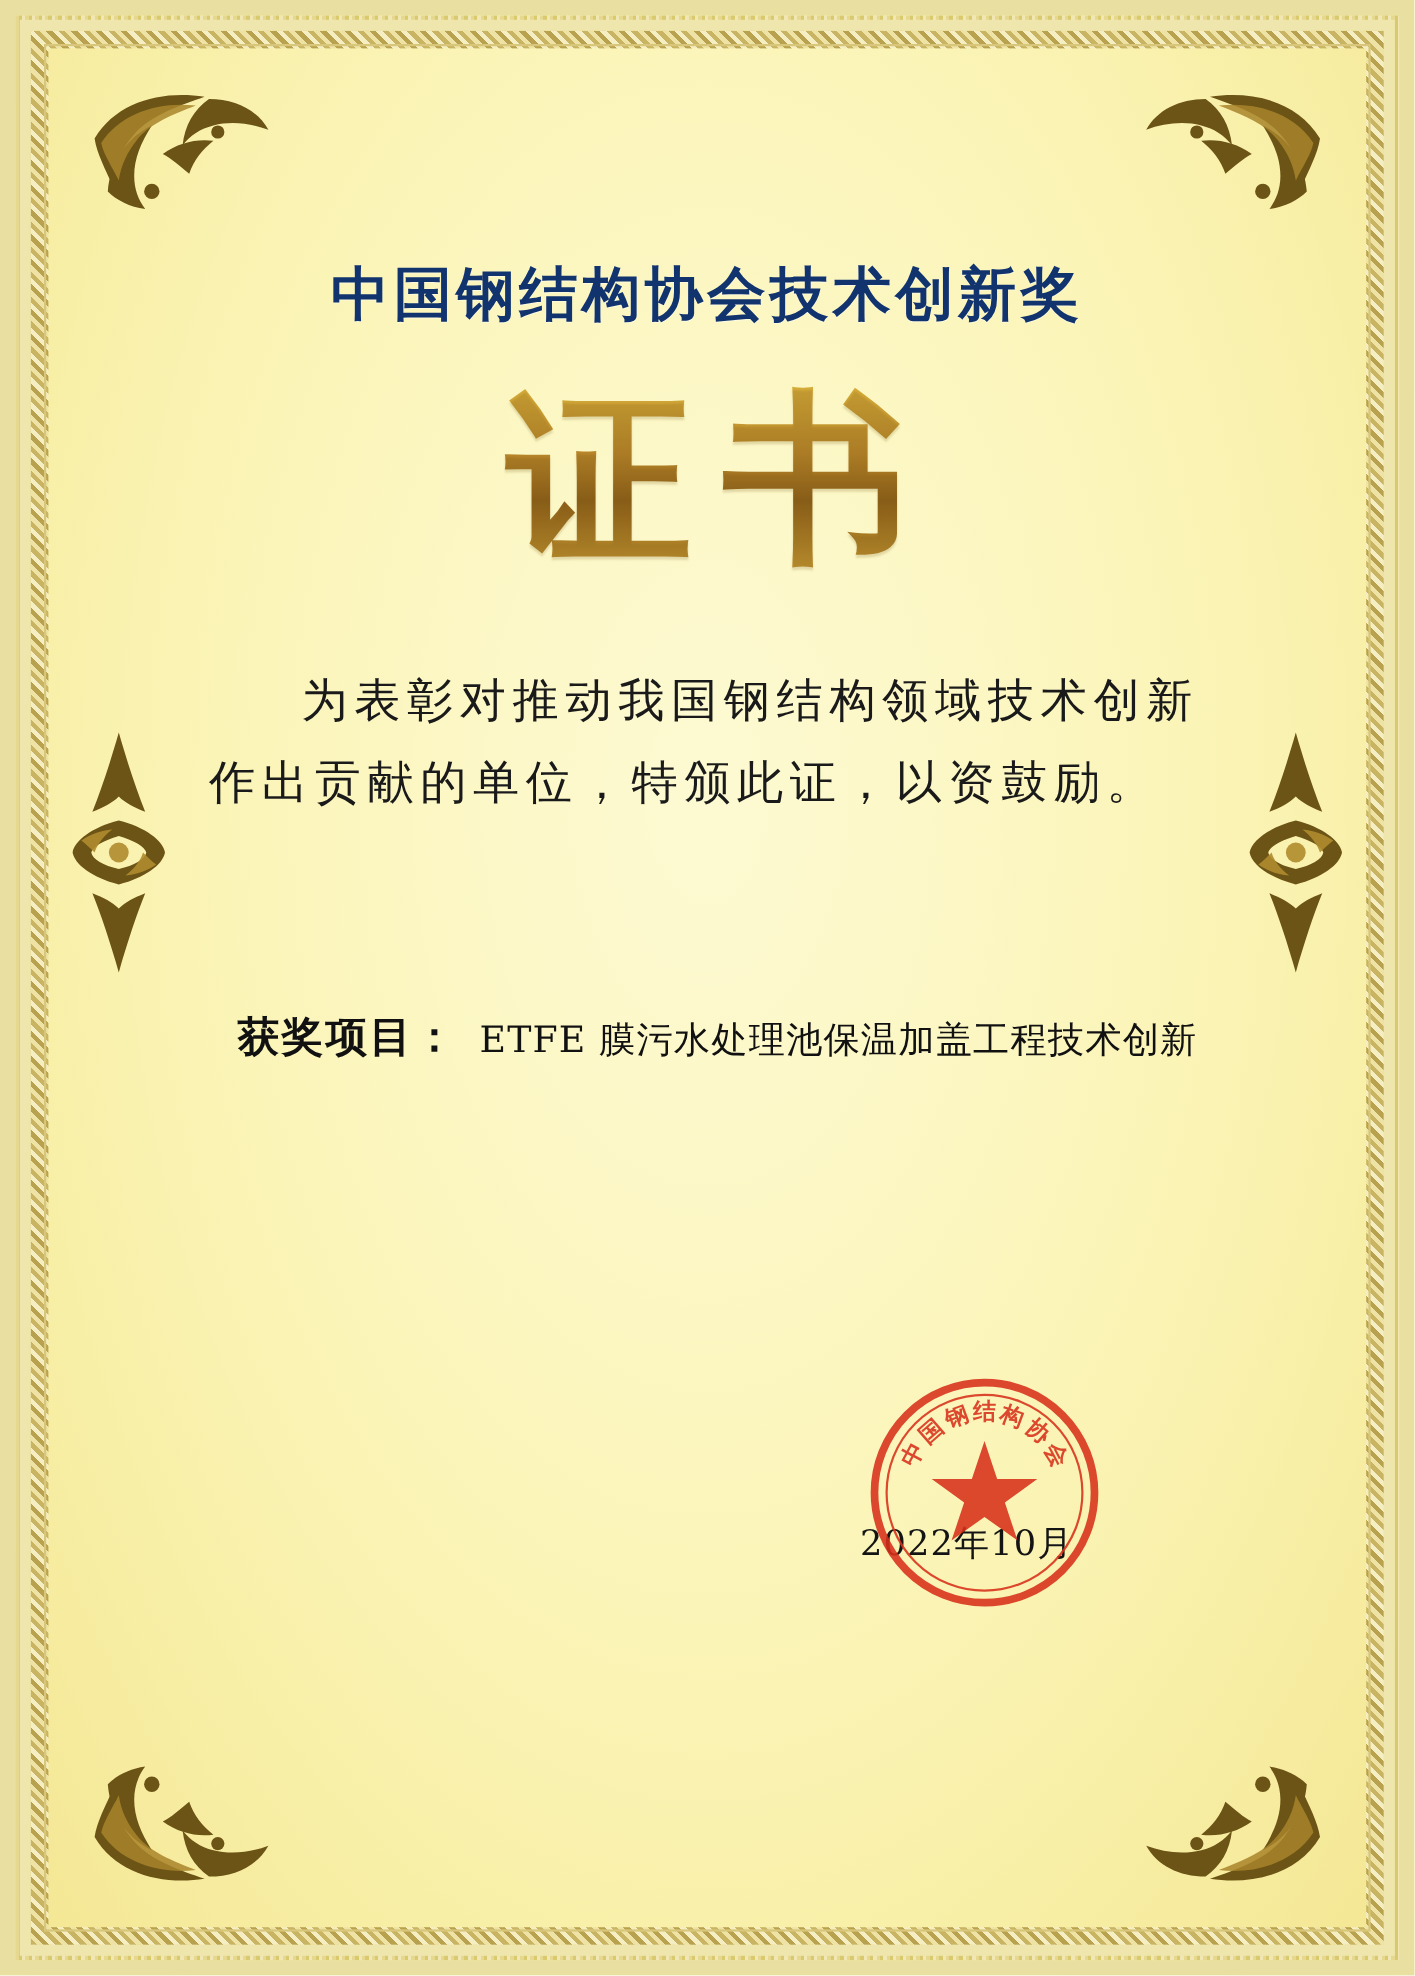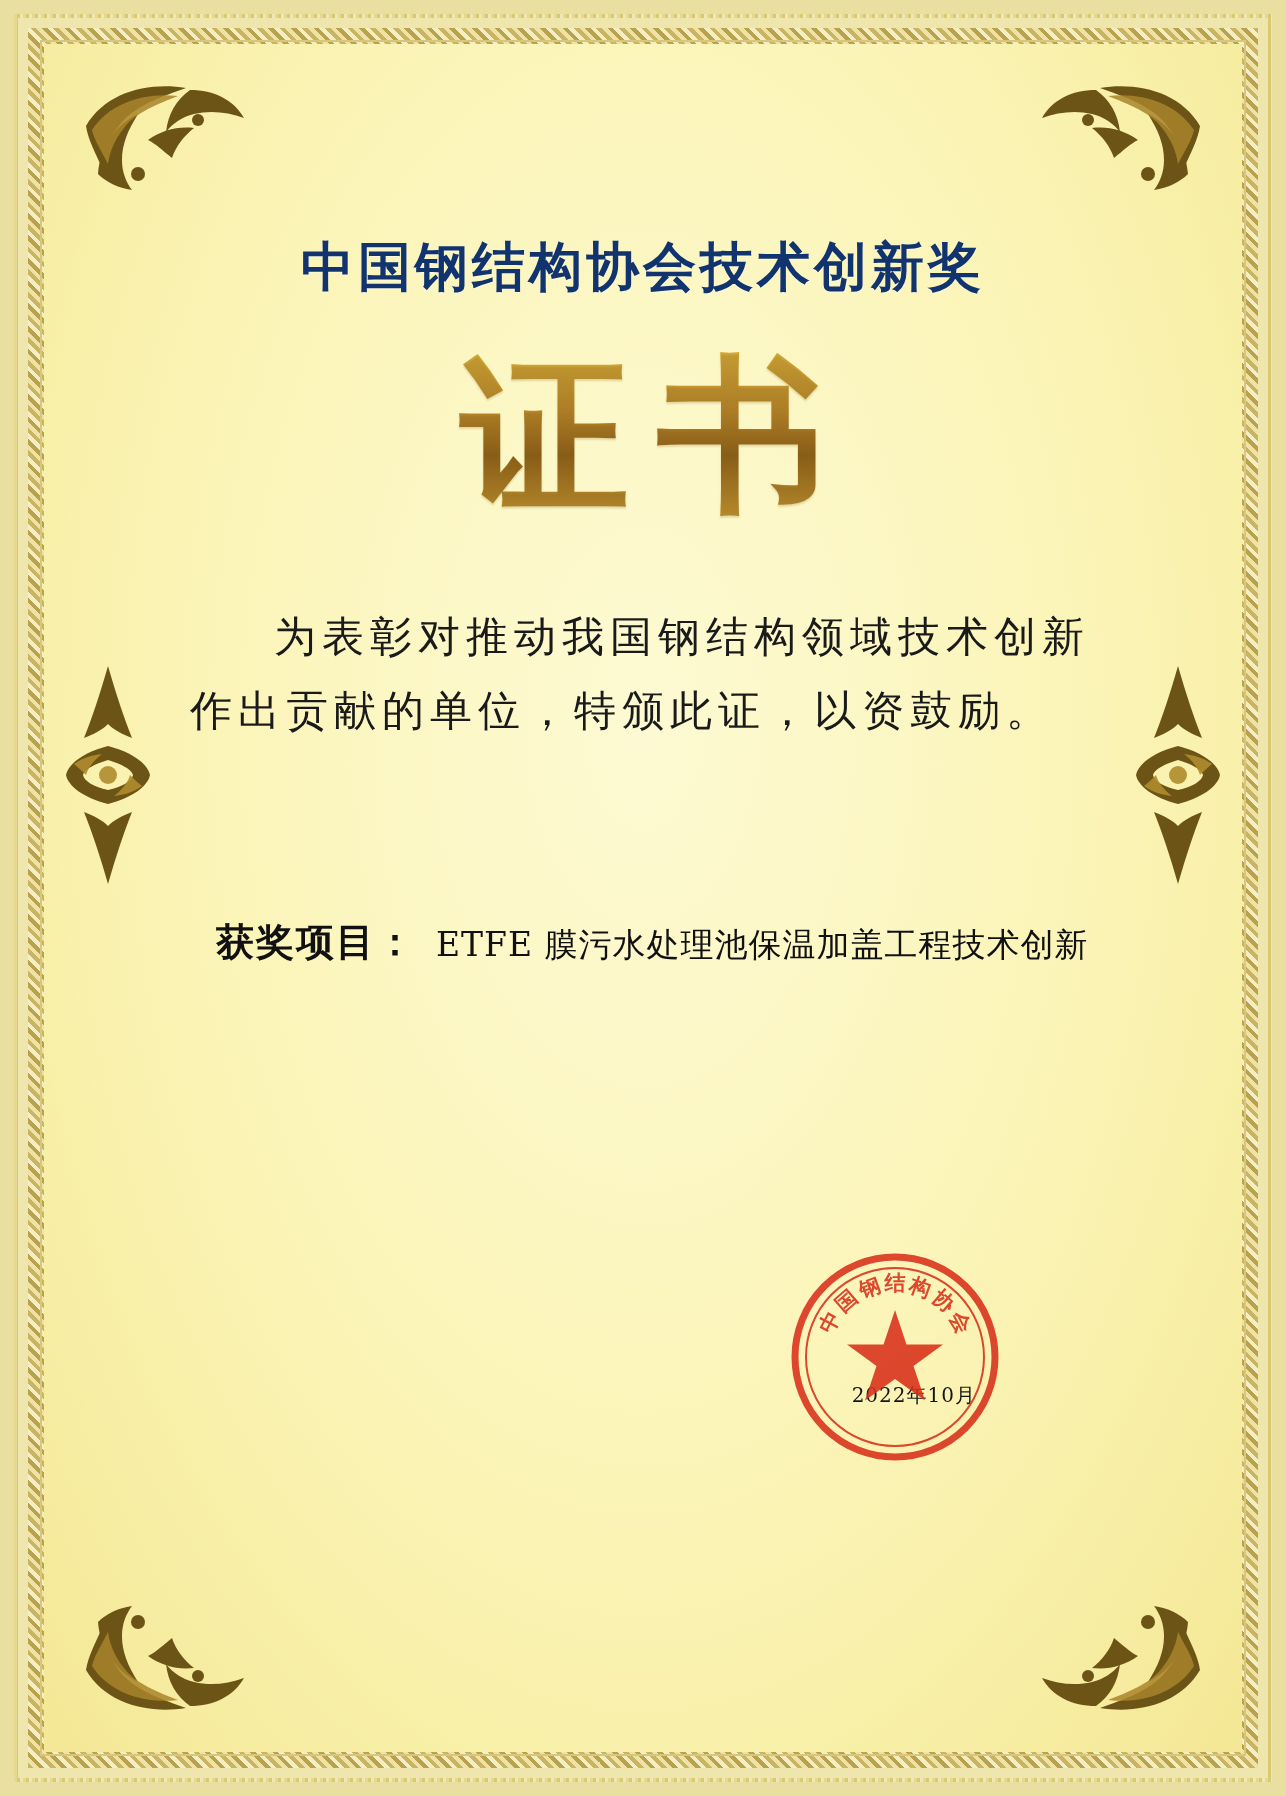--- a/index.html
+++ b/index.html
@@ -177,21 +177,21 @@
     font-family: "DejaVu Serif", "Liberation Serif", serif;
     font-size: 30px;
     letter-spacing: 1px;
     color: #141414;
   }
   .cert-date {
     position: absolute;
     top: 1382px;
     right: 310px;
     font-family: "DejaVu Serif", "Liberation Serif", serif;
-    font-size: 20px;
+    font-size: 32px;
     letter-spacing: 1px;
     color: #141414;
   }
 
   
   .seal {
     position: absolute;
     top: 1248px;
     right: 282px;
     width: 218px;

